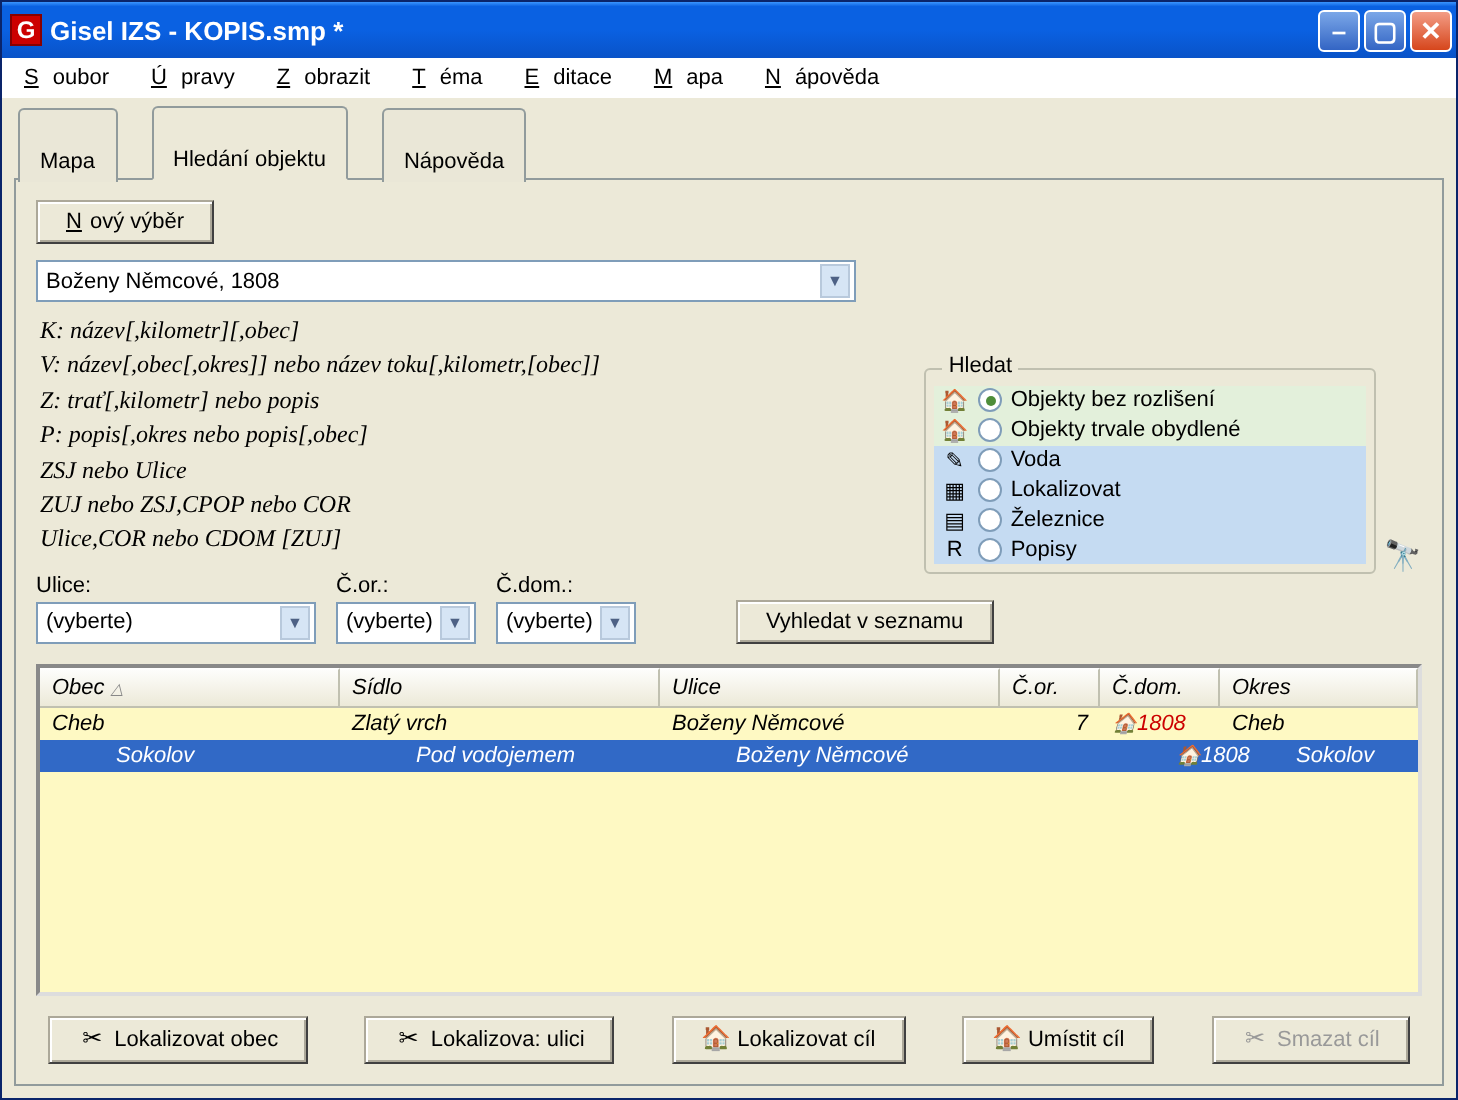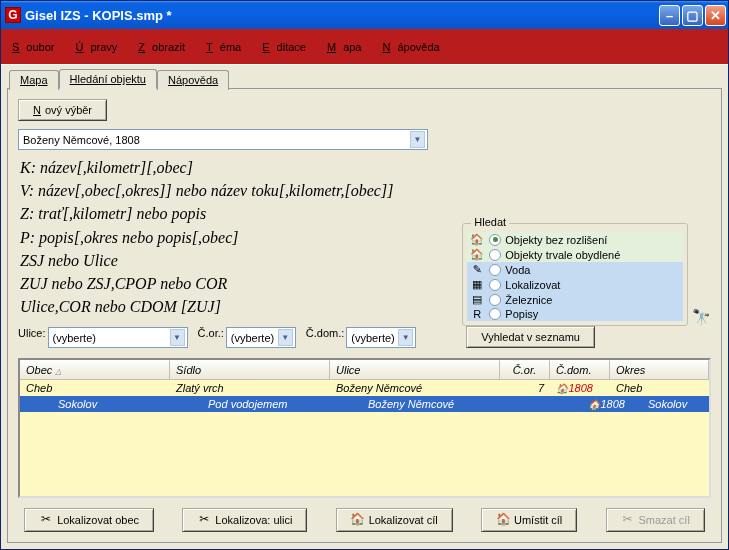--- a/index.html
+++ b/index.html
@@ -52,22 +52,22 @@
   display: flex;
   align-items: center;
   justify-content: center;
   font-weight: bold;
   font-family: Arial;
   cursor: pointer;
 }
 .winbtn.min, .winbtn.max { background: linear-gradient(to bottom,#7ba7e8,#3365c4); color:#fff; }
 .winbtn.close { background: linear-gradient(to bottom,#f39d86,#d6461c); color:#fff; }
 .menubar {
-  height: 36px;
-  background: #b91c1c;
+  height: 20px;
+  background: #ffffff;
   border-bottom: 1px solid #fff;
   display: flex;
   align-items: center;
   padding: 0 4px;
 }
 .menubar span {
   padding: 2px 7px;
   cursor: pointer;
 }
 .menubar span u { text-decoration: underline; }
@@ -80,27 +80,26 @@
 .tabs {
   display: flex;
   margin-left: 2px;
   position: relative;
   z-index: 2;
 }
 .tab {
   background: #ece9d8;
   border: 1px solid #919b9c;
   border-bottom: none;
-  padding: 3px 10px 3px 10px;
-  margin-right: 0;
+  padding: 20px 10px 3px 10px;
+  margin-right: 17px;
   border-radius: 3px 3px 0 0;
   position: relative;
   top: 1px;
   cursor: pointer;
-  text-decoration: underline;
 }
 .tab.active {
   background: #ece9d8;
   border-bottom: 1px solid #ece9d8;
   z-index: 3;
 }
 .tab.inactive {
   background: #eae7d7;
   top: 2px;
 }
@@ -164,23 +163,23 @@
   background: #ece9d8;
   padding: 0 3px;
 }
 .filters-row { display: flex; align-items: center; gap: 4px; padding: 1px 2px; }
 .filters-row.sel1 { background: #e3f0db; }
 .filters-row.sel2 { background: #c5dbf2; }
 .filters-row .icon { width: 16px; text-align: center; font-size: 11px; }
 .radio { width: 12px; height: 12px; border: 1px solid #7f9db9; border-radius: 50%; background: #fff; display:inline-flex;align-items:center;justify-content:center; }
 .radio.checked::after { content:""; width:5px;height:5px;background:#4e8d3a;border-radius:50%; }
 .binoc { font-size: 15px; margin-left: 2px; }
-.italic-block { font-style: italic; margin: 6px 0 8px 2px; line-height: 1.45; font-family: "Times New Roman", serif; font-size: 16px; }
+.italic-block { font-style: italic; margin: 6px 0 8px 2px; line-height: 1.45; font-family: "Times New Roman", serif; font-size: 12px; }
 .midrow { display: flex; align-items: flex-end; gap: 10px; }
-.midrow .grp { display: flex; flex-direction: row; gap: 2px; }
+.midrow .grp { display: flex; flex-direction: column; gap: 2px; }
 .table { border: 2px inset #ddd; background: #fef9c3; margin-top: 10px; flex: 1; font-style: italic; }
 .thead { display: flex; background: #ece9d8; border-bottom: 1px solid #c0c0b0; }
 .thead .th {
   border-right: 1px solid #c0c0b0;
   padding: 3px 6px;
   font-size: 11px;
   background: linear-gradient(#fdfdfb,#ece9d8);
   border-top: 1px solid #fff;
 }
 .trow { display: flex; }
@@ -319,21 +318,21 @@
         <div style="margin-left:40px">
           <button class="btn3d">Vyhledat v seznamu</button>
         </div>
       </div>
 
       <div class="table">
         <div class="thead">
           <div class="th" style="width:150px"><span>Obec</span> <span style="font-size:8px;color:#888">△</span></div>
           <div class="th" style="width:160px">Sídlo</div>
           <div class="th" style="width:170px">Ulice</div>
-          <div class="th" style="width:50px;text-align:center">Č.or.</div>
+          <div class="th" style="width:50px;text-align:left">Č.or.</div>
           <div class="th" style="width:60px">Č.dom.</div>
           <div class="th" style="flex:1">Okres</div>
         </div>
         <div id="tbody">
             <div class="trow">
               <div class="td" style="width:150px">Cheb</div>
               <div class="td" style="width:160px">Zlatý vrch</div>
               <div class="td" style="width:170px">Boženy Němcové</div>
               <div class="td" style="width:50px;text-align:right">7</div>
               <div class="td red" style="width:60px"><span style="font-size:10px">🏠</span>1808</div>

